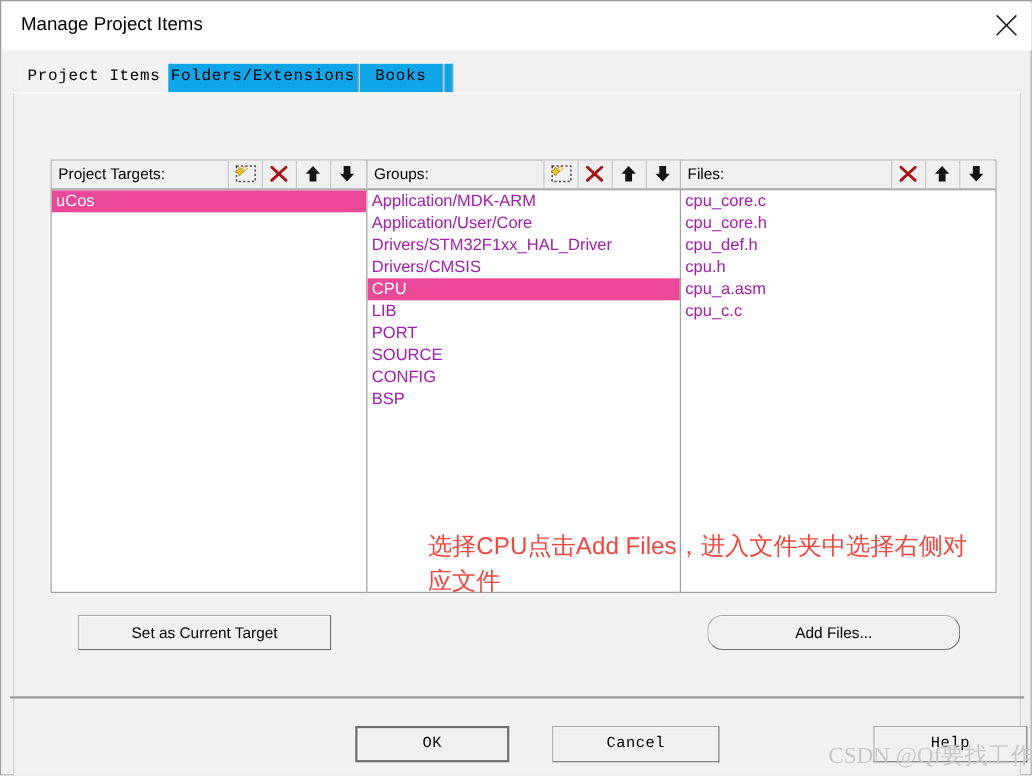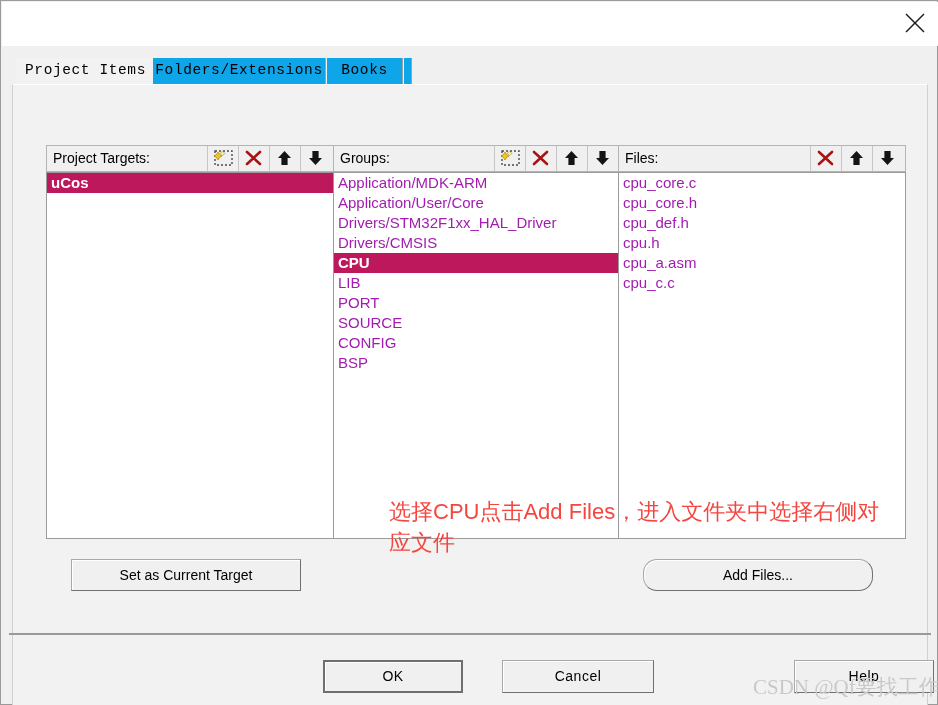--- a/index.html
+++ b/index.html
@@ -164,23 +164,22 @@
     height: 20px;
     line-height: 19px;
     font-size: 15px;
     color: #a21caf;
     padding-left: 4px;
     white-space: nowrap;
     font-family: "Liberation Sans", sans-serif;
     cursor: default;
   }
   .listitem.selected {
-    background: #be185d;
+    background: #ec4899;
     color: #ffffff;
-    font-weight: bold;
   }
 
   
   .pushbtn {
     position: absolute;
     box-sizing: border-box;
     background: #f0f0f0;
     border: 1px solid #a8a8a8;
     border-right-color: #707070;
     border-bottom-color: #707070;
@@ -188,40 +187,40 @@
     text-align: center;
     color: #000;
     cursor: default;
     white-space: nowrap;
   }
   .pushbtn.sans {
     font-family: "Liberation Sans", sans-serif;
     font-size: 14px;
   }
   .pushbtn.mono {
-    font-family: Liberation Sans, sans-serif;
+    font-family: Liberation Mono, monospace;
     font-size: 14px;
     letter-spacing: 0.5px;
   }
   .pushbtn.default {
     border: 2px solid #6f6f6f;
   }
 
   #btn-set-target { left: 58px;  top: 474px; width: 230px; height: 32px; line-height: 30px; }
   #btn-add-files  { left: 630px; top: 474px; width: 230px; height: 32px; line-height: 30px; border-radius: 14px; }
 
   #btn-ok     { left: 322px; top: 659px; width: 140px; height: 33px; line-height: 29px; }
   #btn-cancel { left: 477px; top: 659px; width: 152px; height: 33px; line-height: 31px; margin-left: 24px; }
   #btn-help   { left: 793px; top: 659px; width: 140px; height: 33px; line-height: 31px; }
 
   
   .annotation {
     position: absolute;
     left: 376px;
-    top: 411px;
+    top: 396px;
     width: 545px;
     color: #f5453f;
     font-size: 22px;
     line-height: 31px;
     font-family: "Liberation Sans", sans-serif;
     pointer-events: none;
   }
 
   
   .watermark {
@@ -234,20 +233,21 @@
     white-space: nowrap;
     pointer-events: none;
   }
 </style>
 </head>
 <body>
 
 <div id="app">
 
   <div class="titlebar">
+    <div class="titlebar-text">Manage Project Items</div>
     <div class="close-btn">
       <svg width="20" height="20" viewBox="0 0 20 20">
         <line x1="1" y1="1" x2="19" y2="19" stroke="#1a1a1a" stroke-width="1.4"></line>
         <line x1="19" y1="1" x2="1" y2="19" stroke="#1a1a1a" stroke-width="1.4"></line>
       </svg>
     </div>
   </div>
 
   <div class="tabstrip">
     <div class="tab active" id="tab0">Project Items</div>

